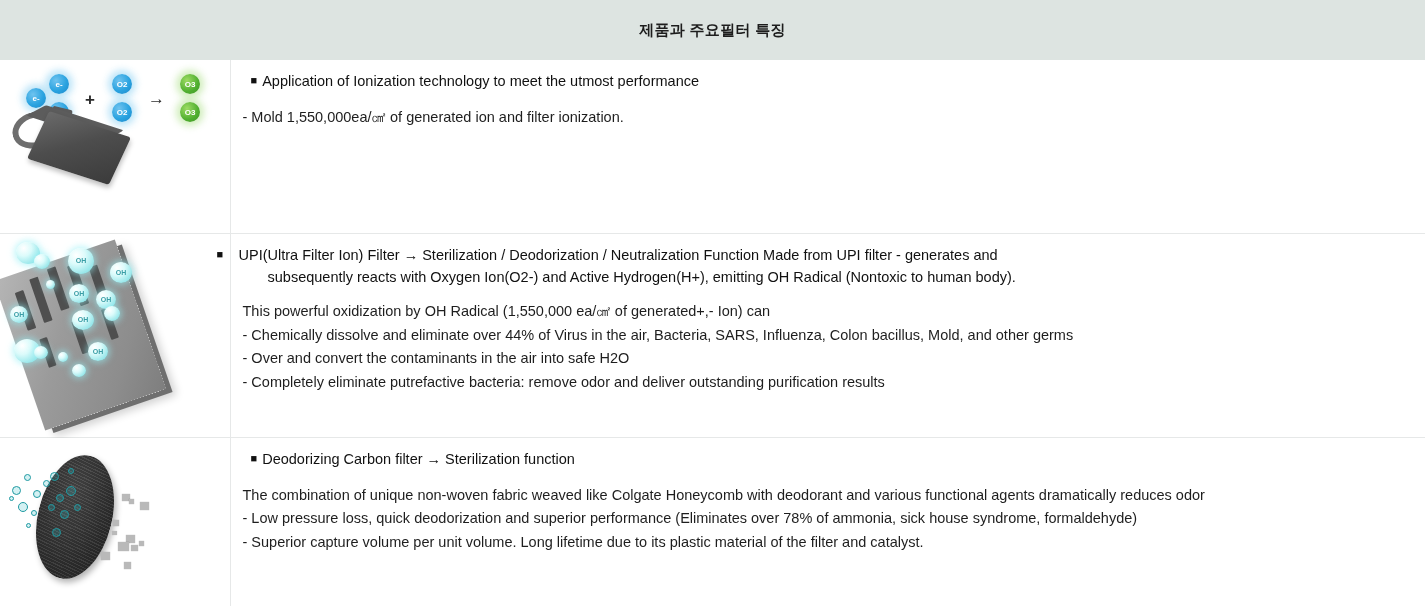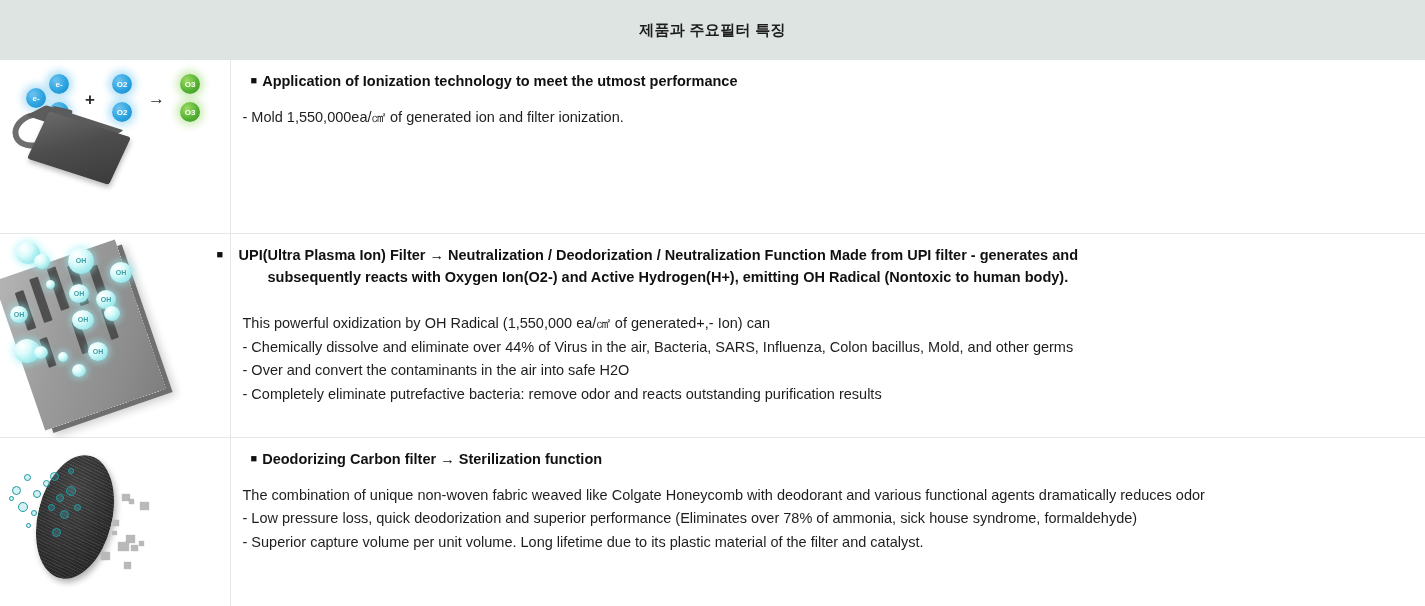--- a/index.html
+++ b/index.html
@@ -54,21 +54,21 @@
     padding: 10px 4px 10px 8px;
     background: #fff;
   }
   .row-1 .cell-media, .row-1 .cell-text { height: 173px; }
   .row-2 .cell-media, .row-2 .cell-text { height: 204px; }
   .row-3 .cell-media, .row-3 .cell-text { height: 169px; border-bottom: none; }
 
   
   .heading {
     font-size: 14.5px;
-    font-weight: bold;
+    font-weight: normal;
     color: #111;
     line-height: 1.55;
     margin: 0 0 4px 0;
     padding-left: 12px;
     text-indent: 0;
   }
   .heading .bullet {
     display: inline-block;
     font-size: 11px;
     line-height: 1;
@@ -81,21 +81,21 @@
 
   .body-text {
     font-size: 14.5px;
     line-height: 1.62;
     color: #1e1e1e;
     margin: 0;
     padding-left: 4px;
   }
   .body-line { display: block; white-space: normal; }
   .pad-top-1 { margin-top: 14px; }
-  .pad-top-2 { margin-top: 24px; }
+  .pad-top-2 { margin-top: 12px; }
   .pad-top-3 { margin-top: 14px; }
 
   .r1-body { padding-left: 4px; }
   .r3-body .wrap-line { padding-right: 0px; }
 
   
   .illus { position: relative; width: 230px; height: 100%; }
 
   .mol {
     position: absolute;
@@ -306,28 +306,28 @@
             <div class="bubble" style="left:88px; top:108px; width:20px; height:19px;">
               <span>OH</span>
             </div>
             <div class="bubble" style="left:72px; top:130px; width:14px; height:13px;"></div>
             <div class="bubble" style="left:46px; top:46px; width:9px; height:9px;"></div>
           </div>
         </td>
 
         <td class="cell-text">
           <p class="heading heading-2">
-            <span class="bullet">■</span><span>UPI(Ultra Plasma Ion) Filter → Neutralization / Deodorization / Neutralization Function Made from UPI filter - generates and</span>
+            <span class="bullet">■</span><span>UPI(Ultra Filter Ion) Filter → Sterilization / Deodorization / Neutralization Function Made from UPI filter - generates and</span>
             <span class="hl2">subsequently reacts with Oxygen Ion(O2-) and Active Hydrogen(H+),  emitting OH Radical (Nontoxic to human body).</span>
           </p>
           <p class="body-text pad-top-2">
             <span class="body-line">This powerful oxidization by OH Radical (1,550,000 ea/㎠ of generated+,- Ion) can</span>
             <span class="body-line">- Chemically dissolve and eliminate over 44% of Virus in the air, Bacteria, SARS, Influenza, Colon bacillus, Mold, and other germs</span>
             <span class="body-line">- Over and convert the contaminants in the air into safe H2O</span>
-            <span class="body-line">- Completely eliminate putrefactive bacteria: remove odor and reacts outstanding purification results</span>
+            <span class="body-line">- Completely eliminate putrefactive bacteria: remove odor and deliver outstanding purification results</span>
           </p>
         </td>
       </tr>
 
       <tr class="feature-row row-3">
         <td class="cell-media">
           <div class="disc-wrap">
             <div class="disc"></div>
 
             <div class="tdot" style="left:12px; top:48px; width:9px; height:9px;"></div>

